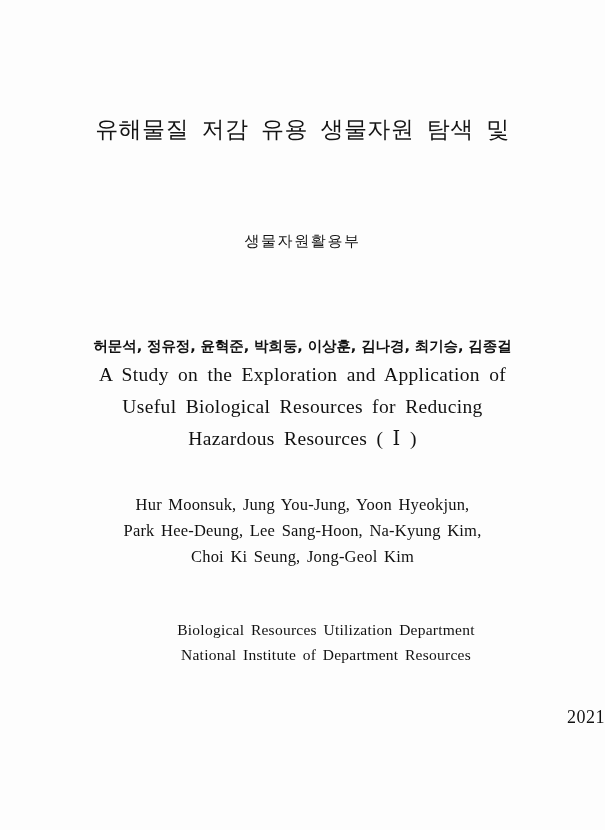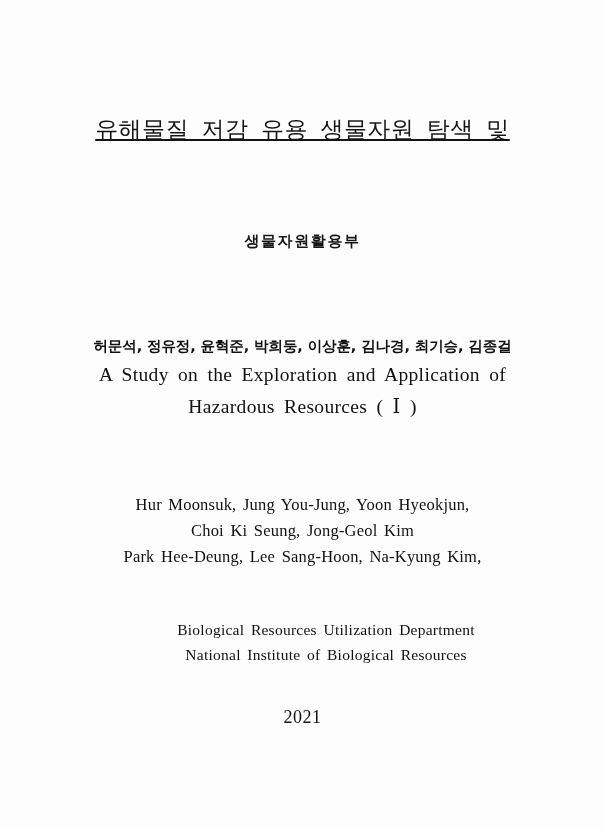--- a/index.html
+++ b/index.html
@@ -35,31 +35,31 @@
   .kr-title {
     top: 108px;
     font-family: "DejaVu Sans", "Liberation Sans", sans-serif;
     font-size: 23px;
     line-height: 42px;
     color: #141414;
     letter-spacing: 0.4px;
     word-spacing: 5px;
     font-weight: 500;
   }
-  .kr-title .ln { display: block; white-space: pre; text-decoration: underline; }
+  .kr-title .ln { display: block; white-space: pre; }
 
   
   .kr-dept {
     top: 230px;
     font-family: "DejaVu Serif", "Liberation Serif", serif;
     font-size: 15px;
     line-height: 22px;
     letter-spacing: 1.6px;
     color: #151515;
-    font-weight: 700;
+    font-weight: 400;
   }
 
   
   .kr-authors {
     top: 294px;
     font-family: "DejaVu Sans", "Liberation Sans", sans-serif;
     font-size: 14.5px;
     line-height: 24px;
     letter-spacing: -0.1px;
     color: #111111;
@@ -104,46 +104,48 @@
   .institution .ln { display: block; white-space: pre; padding-left: 47px; }
 
   
   .year {
     top: 705px;
     font-family: "Liberation Serif", "DejaVu Serif", serif;
     font-size: 18px;
     line-height: 24px;
     letter-spacing: 0.5px;
     color: #111111;
+    text-align: right;
   }
 </style>
 </head>
 <body>
 
 <div class="page">
 
   <div class="block kr-title">
     <span class="ln">유해물질 저감 유용 생물자원 탐색 및</span>
   </div>
 
   <div class="block kr-dept">생물자원활용부</div>
 
   <div class="block kr-authors">허문석, 정유정, 윤혁준, 박희둥, 이상훈, 김나경, 최기승, 김종걸</div>
 
   <div class="block en-title">
     <span class="ln">A Study on the Exploration and Application of</span>
+    <span class="ln">Useful Biological Resources for Reducing</span>
     <span class="ln">Hazardous Resources ( Ⅰ )</span>
   </div>
 
   <div class="block en-authors">
     <span class="ln">Hur Moonsuk, Jung You-Jung, Yoon Hyeokjun,</span>
+    <span class="ln">Park Hee-Deung, Lee Sang-Hoon, Na-Kyung Kim,</span>
     <span class="ln">Choi Ki Seung, Jong-Geol Kim</span>
-    <span class="ln">Park Hee-Deung, Lee Sang-Hoon, Na-Kyung Kim,</span>
   </div>
 
   <div class="block institution">
     <span class="ln">Biological Resources Utilization Department</span>
-    <span class="ln">National Institute of Biological Resources</span>
+    <span class="ln">National Institute of Department Resources</span>
   </div>
 
   <div class="block year">2021</div>
 
 </div>
 
 </body></html>

